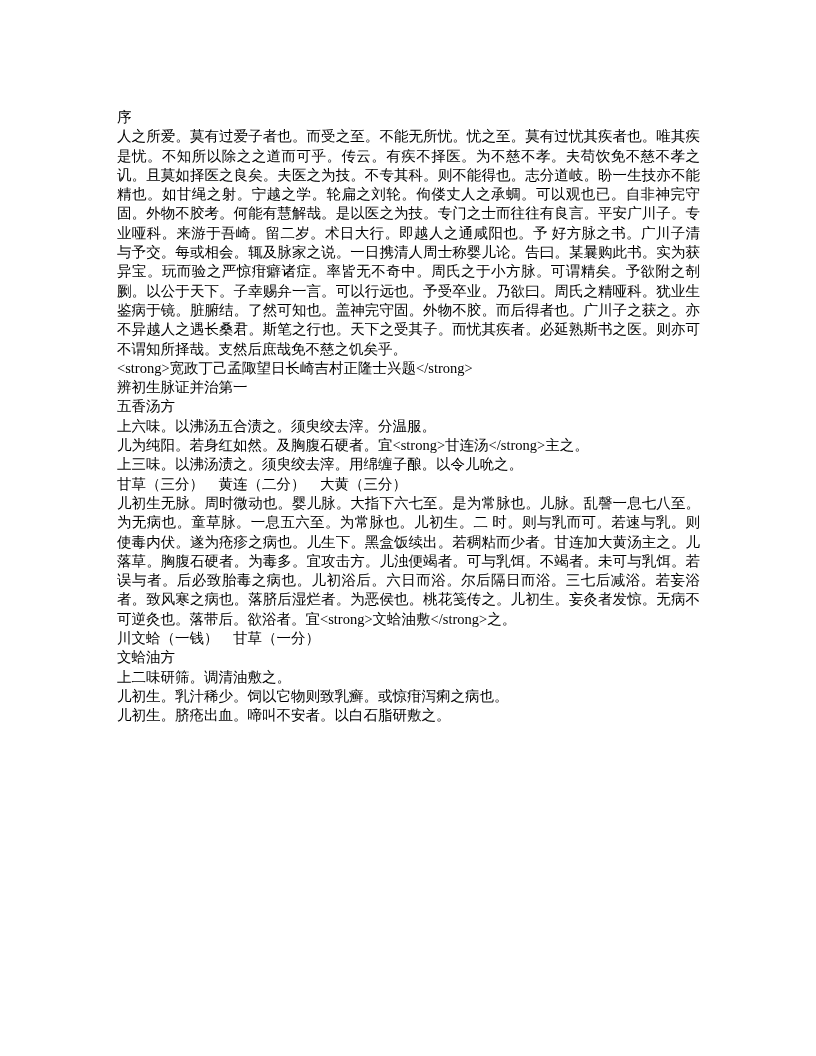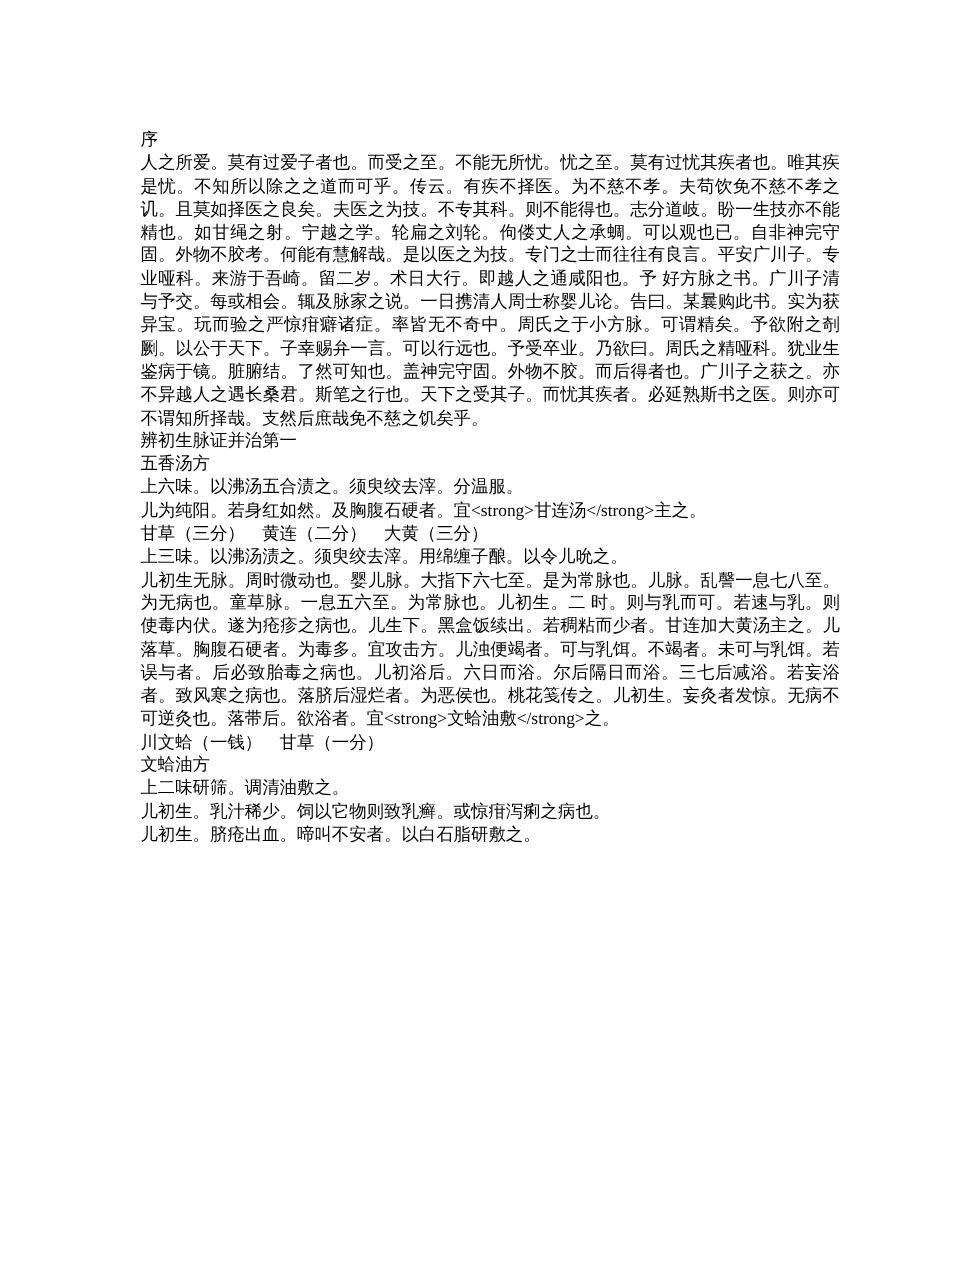--- a/index.html
+++ b/index.html
@@ -47,31 +47,32 @@
 </style>
 </head>
 <body>
 
 <div class="page">
 
   <h1 class="preface-title">序</h1>
 
   <p class="body-para">人之所爱。莫有过爱子者也。而受之至。不能无所忧。忧之至。莫有过忧其疾者也。唯其疾是忧。不知所以除之之道而可乎。传云。有疾不择医。为不慈不孝。夫苟饮免不慈不孝之讥。且莫如择医之良矣。夫医之为技。不专其科。则不能得也。志分道岐。盼一生技亦不能精也。如甘绳之射。宁越之学。轮扁之刘轮。佝偻丈人之承蜩。可以观也已。自非神完守固。外物不胶考。何能有慧解哉。是以医之为技。专门之士而往往有良言。平安广川子。专业哑科。来游于吾崎。留二岁。术日大行。即越人之通咸阳也。予 好方脉之书。广川子清与予交。每或相会。辄及脉家之说。一日携清人周士称婴儿论。告曰。某曩购此书。实为获异宝。玩而验之严惊疳癖诸症。率皆无不奇中。周氏之于小方脉。可谓精矣。予欲附之剞劂。以公于天下。子幸赐弁一言。可以行远也。予受卒业。乃欲曰。周氏之精哑科。犹业生鉴病于镜。脏腑结。了然可知也。盖神完守固。外物不胶。而后得者也。广川子之获之。亦不异越人之遇长桑君。斯笔之行也。天下之受其子。而忧其疾者。必延熟斯书之医。则亦可不谓知所择哉。支然后庶哉免不慈之饥矣乎。</p>
 
+  <div class="line">&lt;strong&gt;宽政丁己孟陬望日长崎吉村正隆士兴题&lt;/strong&gt;</div>
 
   <h2 class="chapter-heading">辨初生脉证并治第一</h2>
 
 
   <div class="line">五香汤方</div>
   <div class="line">上六味。以沸汤五合渍之。须臾绞去滓。分温服。</div>
 
   <p class="body-para gap-before">儿为纯阳。若身红如然。及胸腹石硬者。宜&lt;strong&gt;甘连汤&lt;/strong&gt;主之。</p>
 
+  <div class="line">上三味。以沸汤渍之。须臾绞去滓。用绵缠子酿。以令儿吮之。</div>
   <div class="line">甘草（三分）　黄连（二分）　大黄（三分）</div>
-  <div class="line">上三味。以沸汤渍之。须臾绞去滓。用绵缠子酿。以令儿吮之。</div>
 
   <p class="body-para gap-before">儿初生无脉。周时微动也。婴儿脉。大指下六七至。是为常脉也。儿脉。乱謦一息七八至。为无病也。童草脉。一息五六至。为常脉也。儿初生。二 时。则与乳而可。若速与乳。则使毒内伏。遂为疮疹之病也。儿生下。黑盒饭续出。若稠粘而少者。甘连加大黄汤主之。儿落草。胸腹石硬者。为毒多。宜攻击方。儿浊便竭者。可与乳饵。不竭者。未可与乳饵。若误与者。后必致胎毒之病也。儿初浴后。六日而浴。尔后隔日而浴。三七后减浴。若妄浴者。致风寒之病也。落脐后湿烂者。为恶侯也。桃花笺传之。儿初生。妄灸者发惊。无病不可逆灸也。落带后。欲浴者。宜&lt;strong&gt;文蛤油敷&lt;/strong&gt;之。</p>
 
   <div class="line">川文蛤（一钱）　甘草（一分）</div>
   <div class="line">文蛤油方</div>
   <div class="line">上二味研筛。调清油敷之。</div>
 
   <div class="line">儿初生。乳汁稀少。饲以它物则致乳癣。或惊疳泻痢之病也。</div>
   <div class="line gap-before">儿初生。脐疮出血。啼叫不安者。以白石脂研敷之。</div>
 

